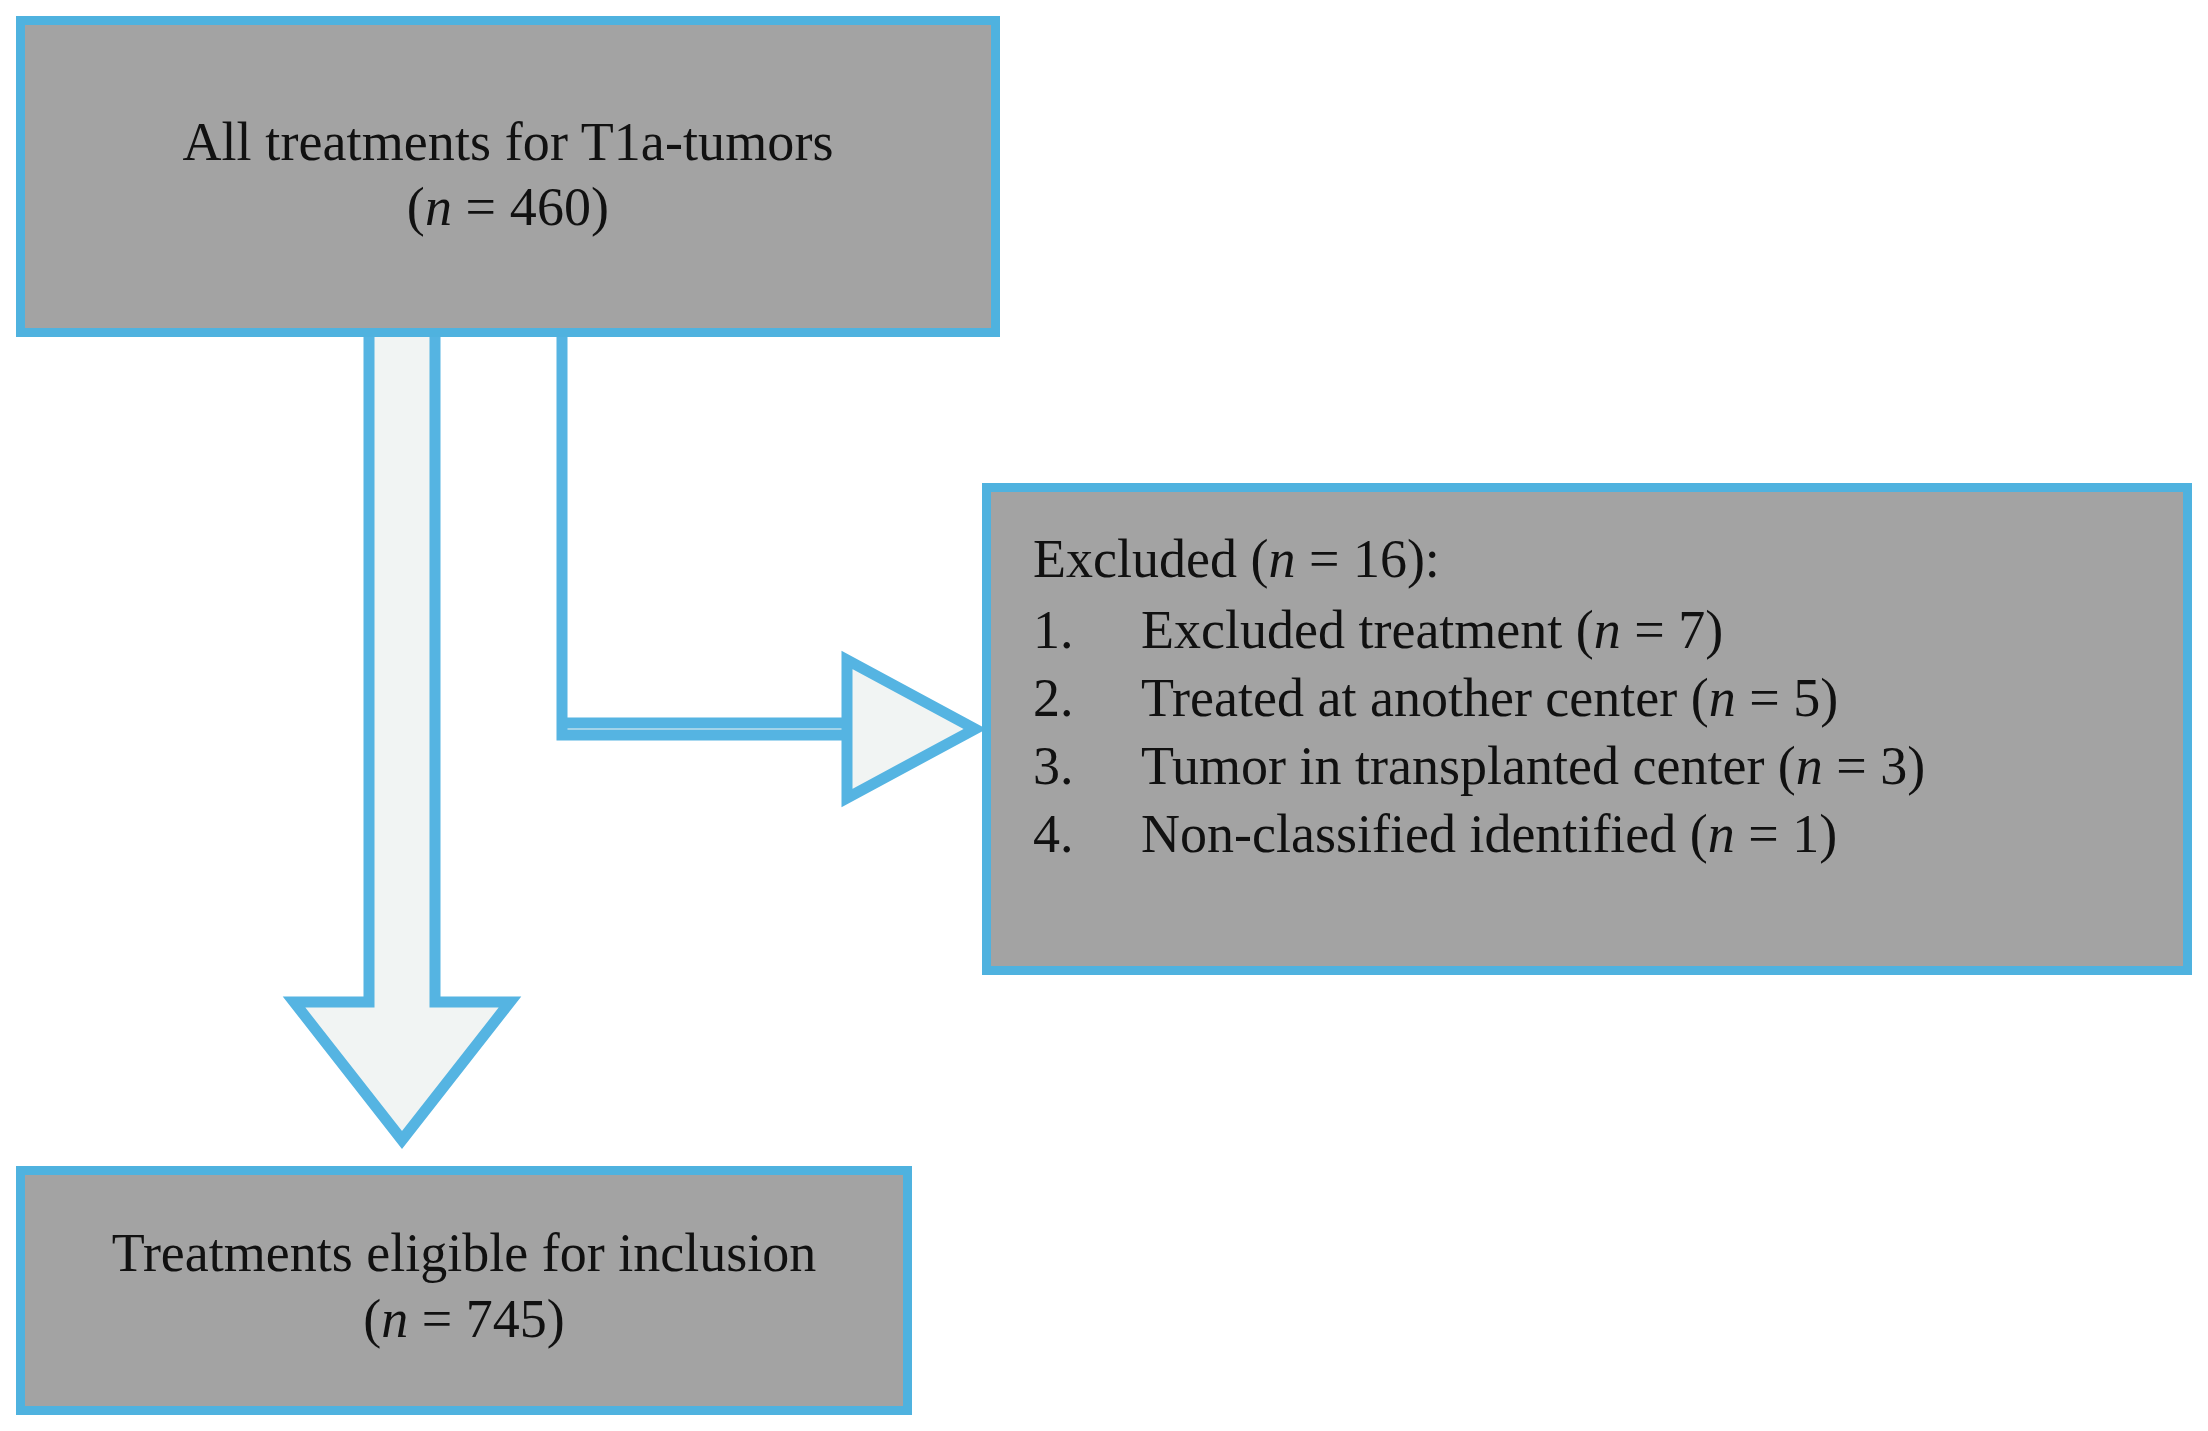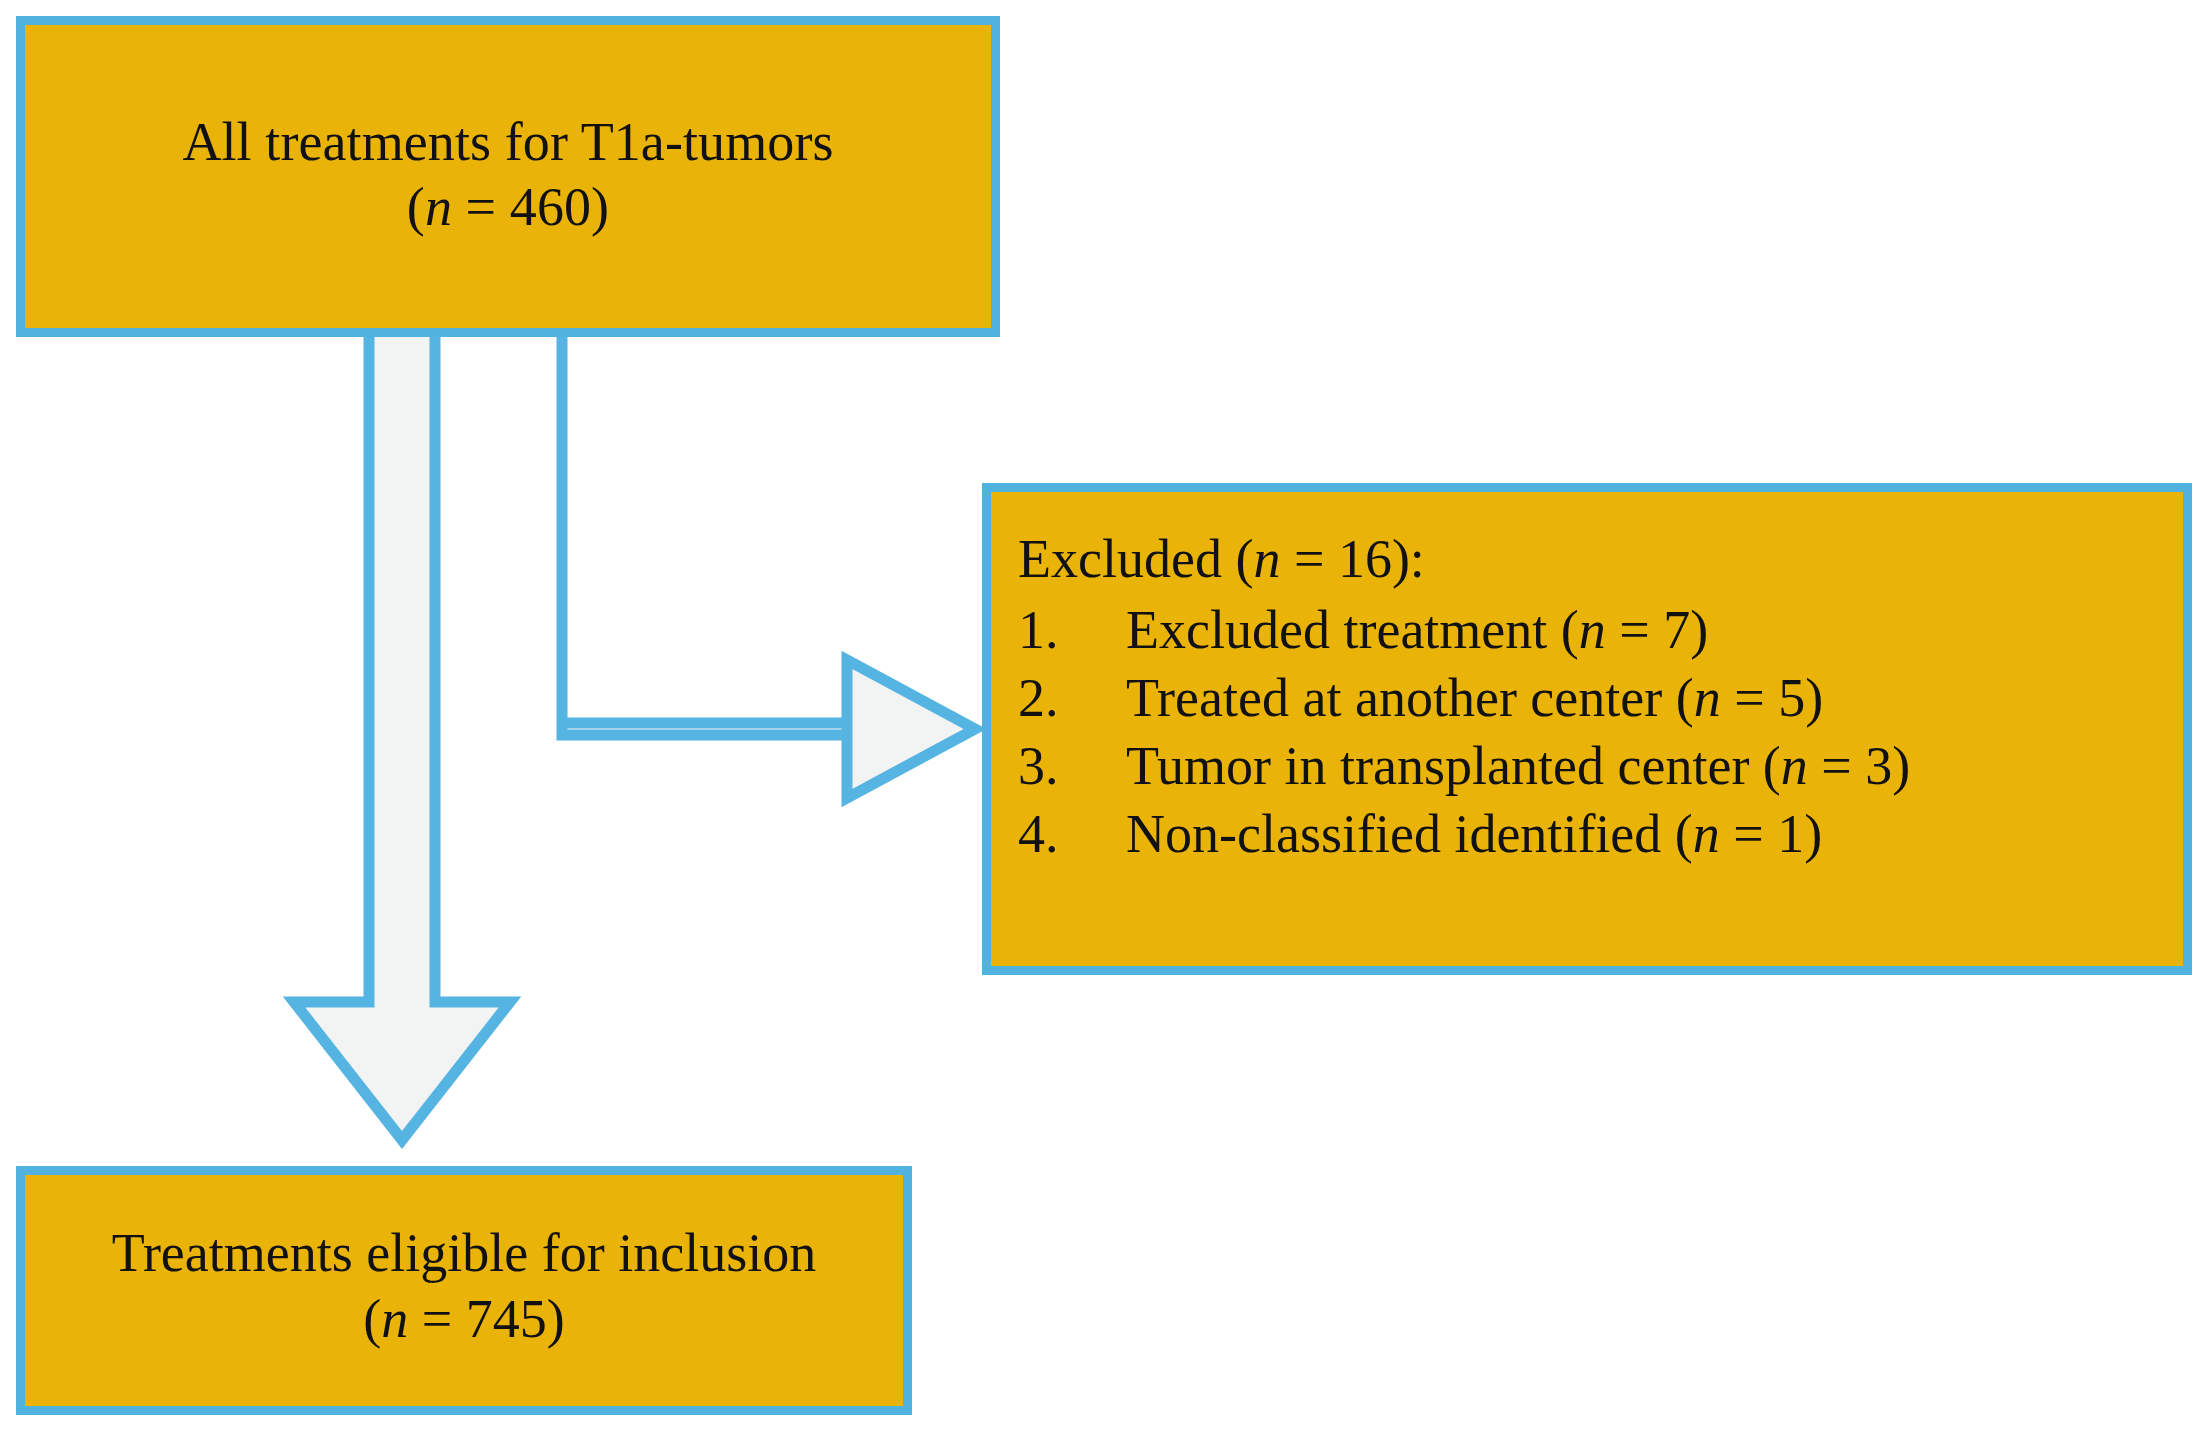--- a/index.html
+++ b/index.html
@@ -22,21 +22,21 @@
   .flow-svg {
     position: absolute;
     left: 0;
     top: 0;
     width: 2208px;
     height: 1431px;
   }
   .node {
     position: absolute;
     box-sizing: border-box;
-    background: #eab308;
+    background: #a3a3a3;
     border: 9px solid #4FB2DF;
     display: flex;
     flex-direction: column;
     justify-content: center;
     color: #111111;
   }
   
   #box-source {
     left: 16px;
     top: 16px;
@@ -52,21 +52,21 @@
     letter-spacing: 0.1px;
     white-space: nowrap;
   }
   
   #box-excluded {
     left: 982px;
     top: 483px;
     width: 1210px;
     height: 492px;
     align-items: flex-start;
-    padding: 10px 20px 10px 27px;
+    padding: 10px 20px 10px 42px;
     justify-content: flex-start;
   }
   #box-excluded .heading {
     font-size: 54px;
     line-height: 1.08;
     margin-top: 28px;
     margin-bottom: 8px;
     white-space: nowrap;
   }
   #box-excluded ol.exclusions {

